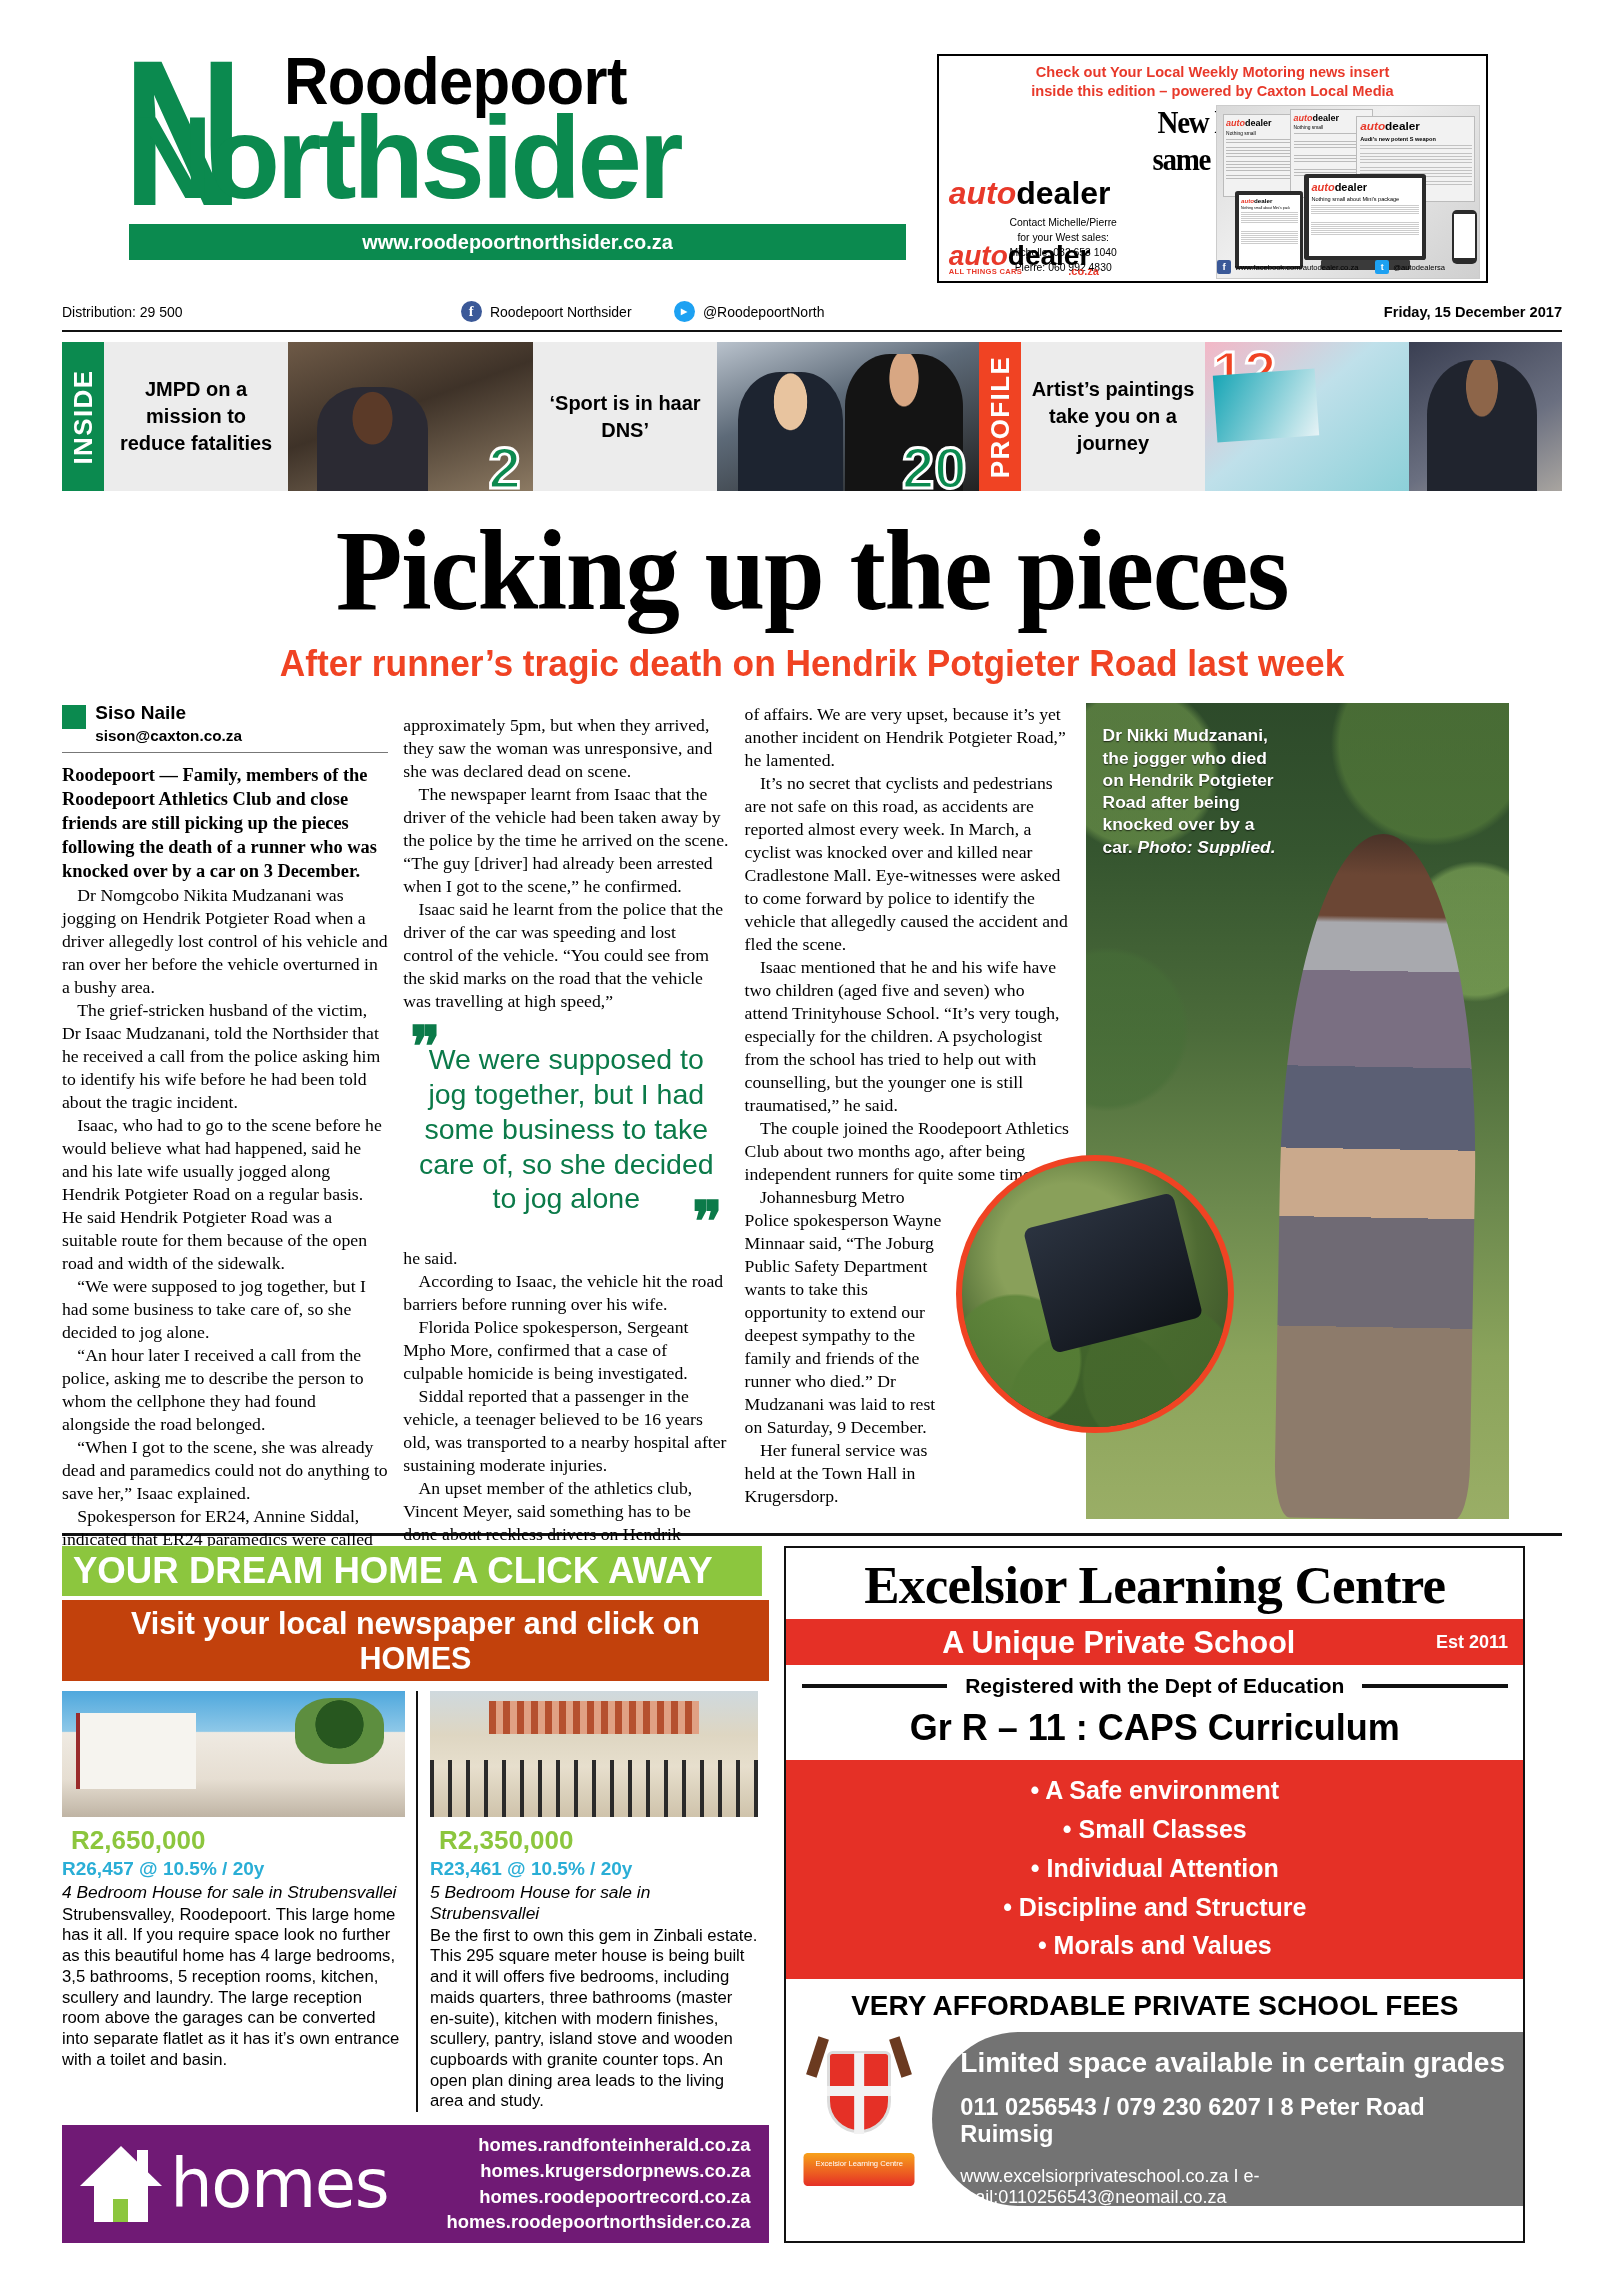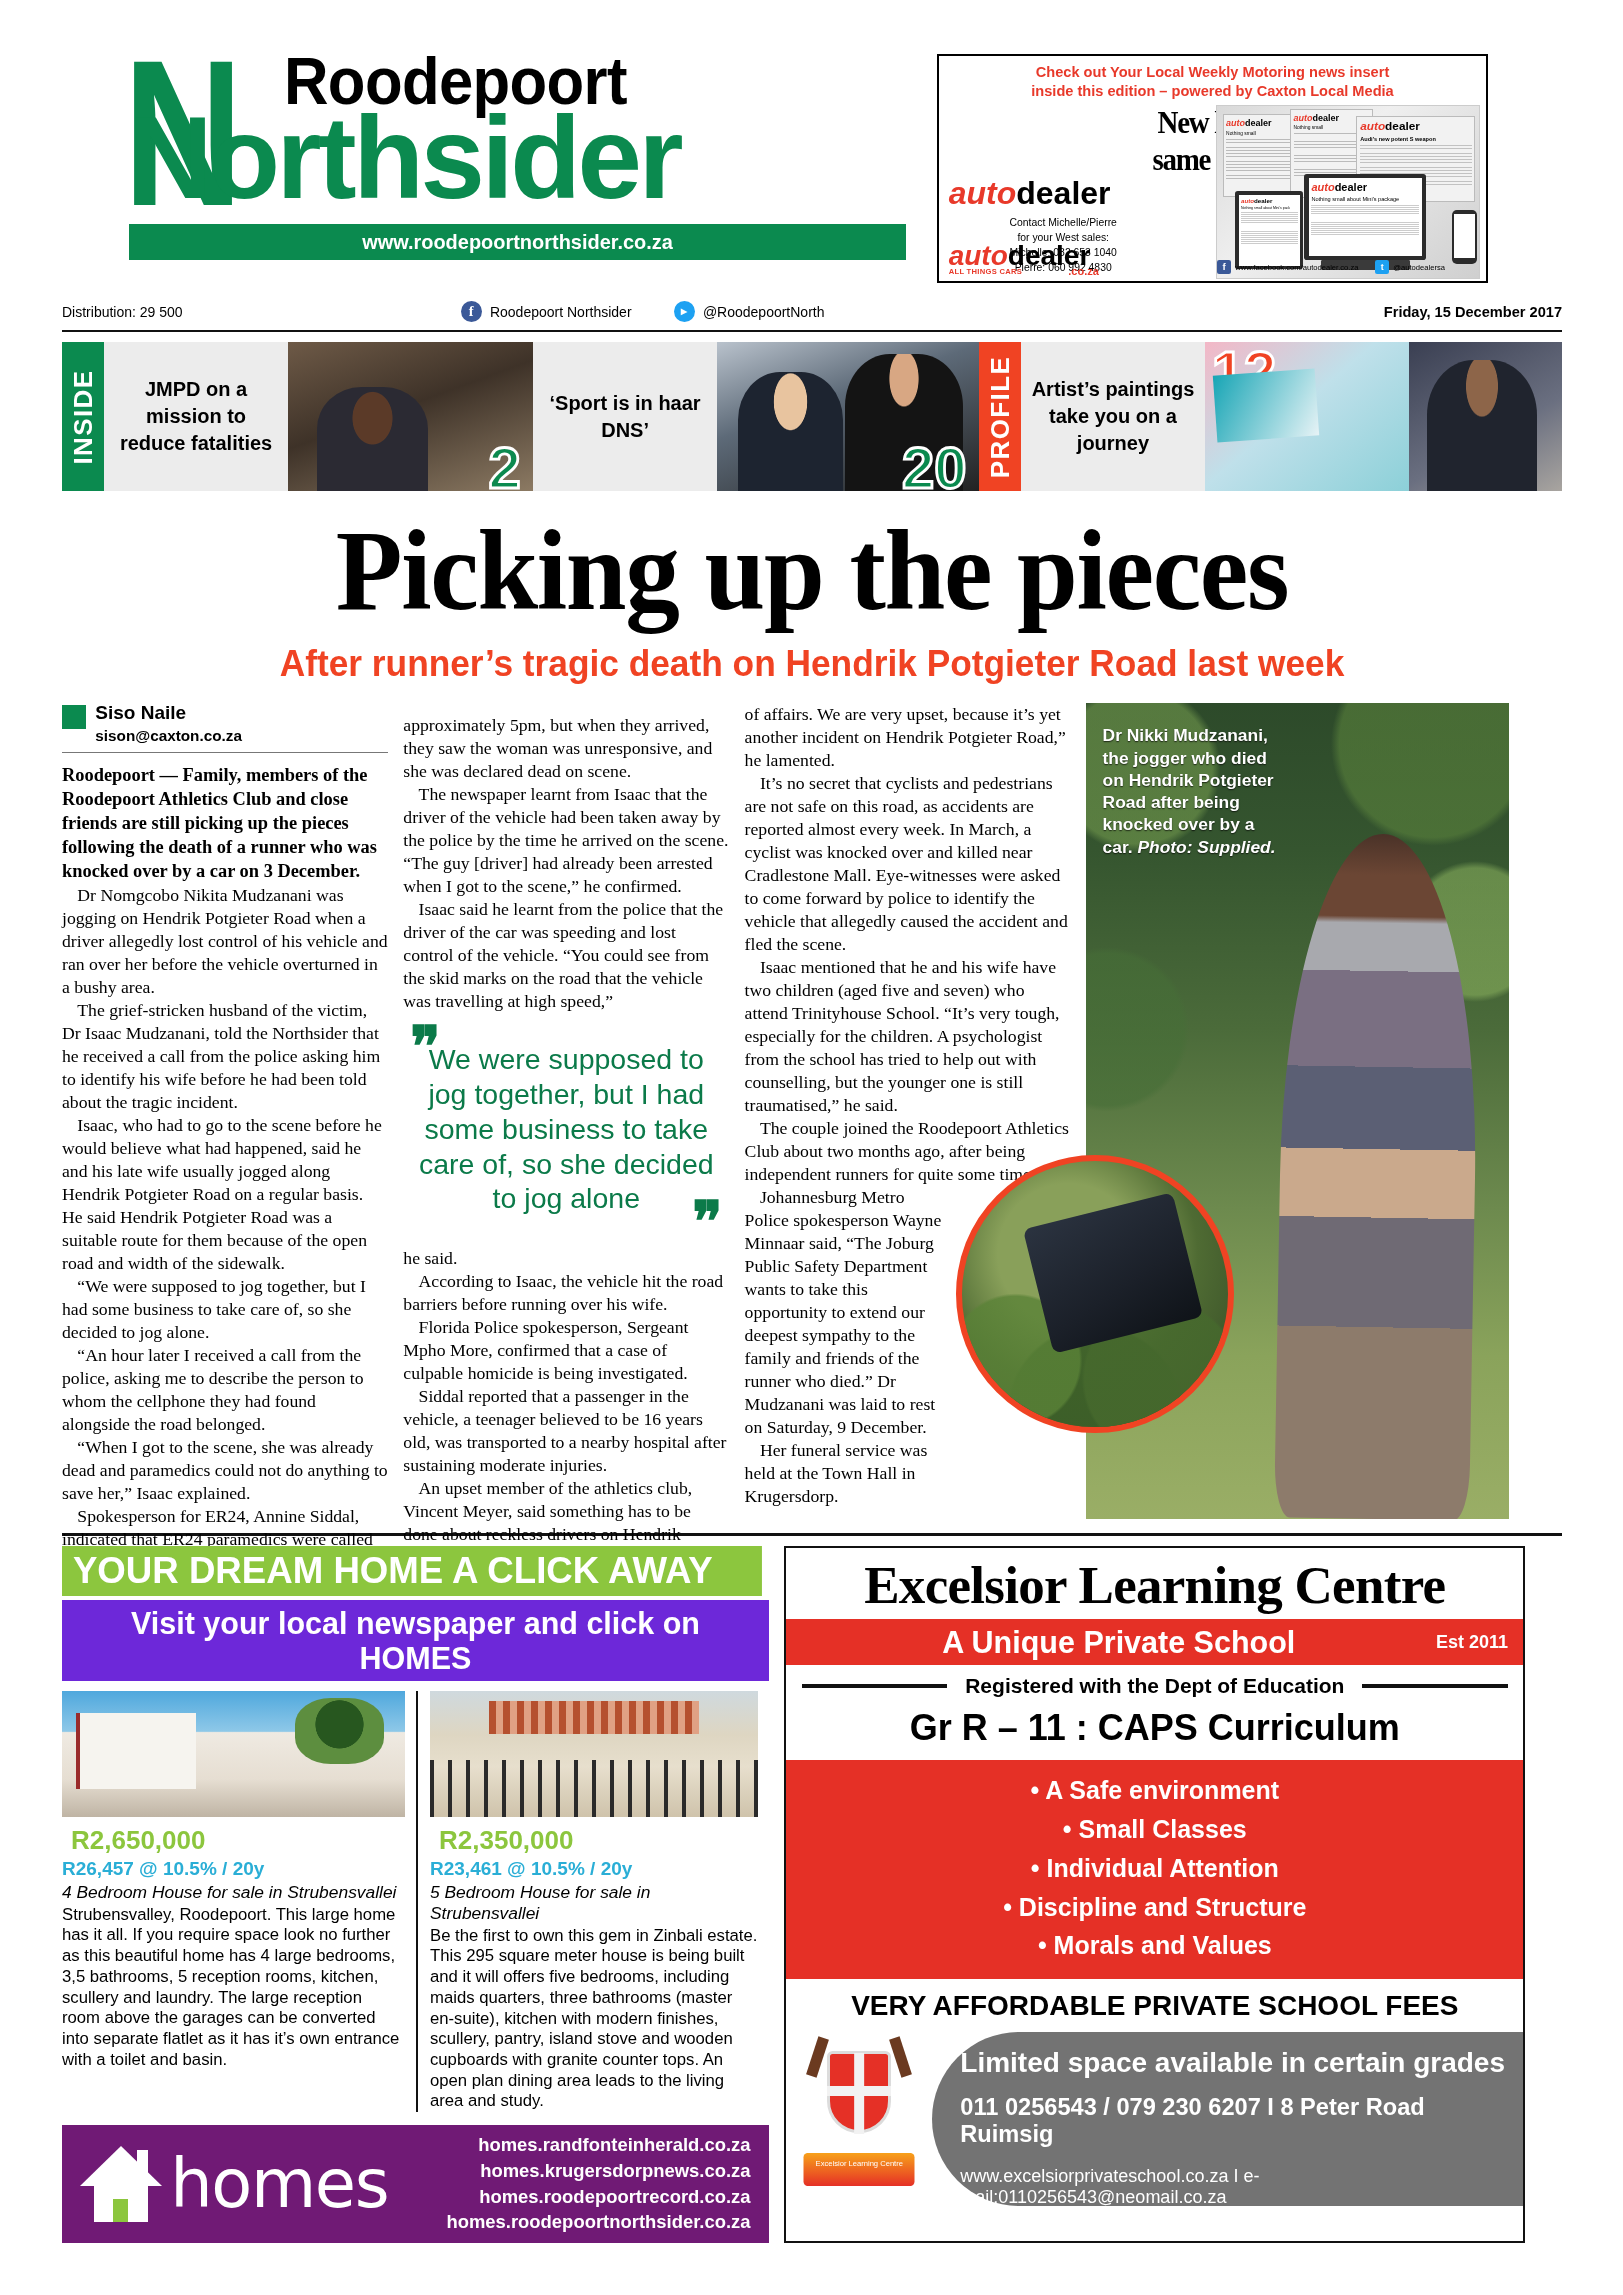--- a/index.html
+++ b/index.html
@@ -208,21 +208,21 @@
       radial-gradient(circle at 75% 82%, rgba(70,105,45,.85) 0 26%, transparent 27%),
       radial-gradient(circle at 50% 95%, rgba(60,95,40,.9) 0 30%, transparent 31%);
   }
 
   
   .bottomads { display:flex; gap:15.3px; margin-top:11px; border-top:3.5px solid #111; padding-top:9.7px; }
 
   .homes-ad { width: 707px; }
   .homes-green { background:#8cc63e; color:#fff; font-weight:bold; font-size:37px;
     padding:4.2px 11px; letter-spacing:0px; transform:scaleX(0.99); transform-origin:left;}
-  .homes-black { background:#6d28d9; color:#fff; font-weight:bold; font-size:30.5px;
+  .homes-black { background:#c2410c; color:#fff; font-weight:bold; font-size:30.5px;
     padding:5.6px 11px; margin-top:3.5px; text-align:center;}
   .listings { display:flex; gap:0; margin-top:9.7px; }
   .listing { width:50%; padding-right:11px; position:relative;}
   .listing + .listing { padding-left:12.5px; border-left:2.1px solid #111; }
   .lphoto { width:100%; height:126px; overflow:hidden; position:relative; }
   .lphoto.one { background:linear-gradient(180deg,#4fa8dd 0%, #8ec8e8 32%, #efeae2 33%, #e6ded2 70%, #bfb4a4 100%); }
   .lphoto.one::after{ content:""; position:absolute; left:4%; top:18%; width:34%; height:60%;
     background:#f6f4ef; border-left:4.2px solid #9a2b2b;}
   .lphoto.one::before{ content:""; position:absolute; right:6%; top:6%; width:26%; height:52%;
     background:radial-gradient(circle at 50% 40%, #27571f 0 40%, transparent 41%), #5d8e3f; border-radius:40%;}

